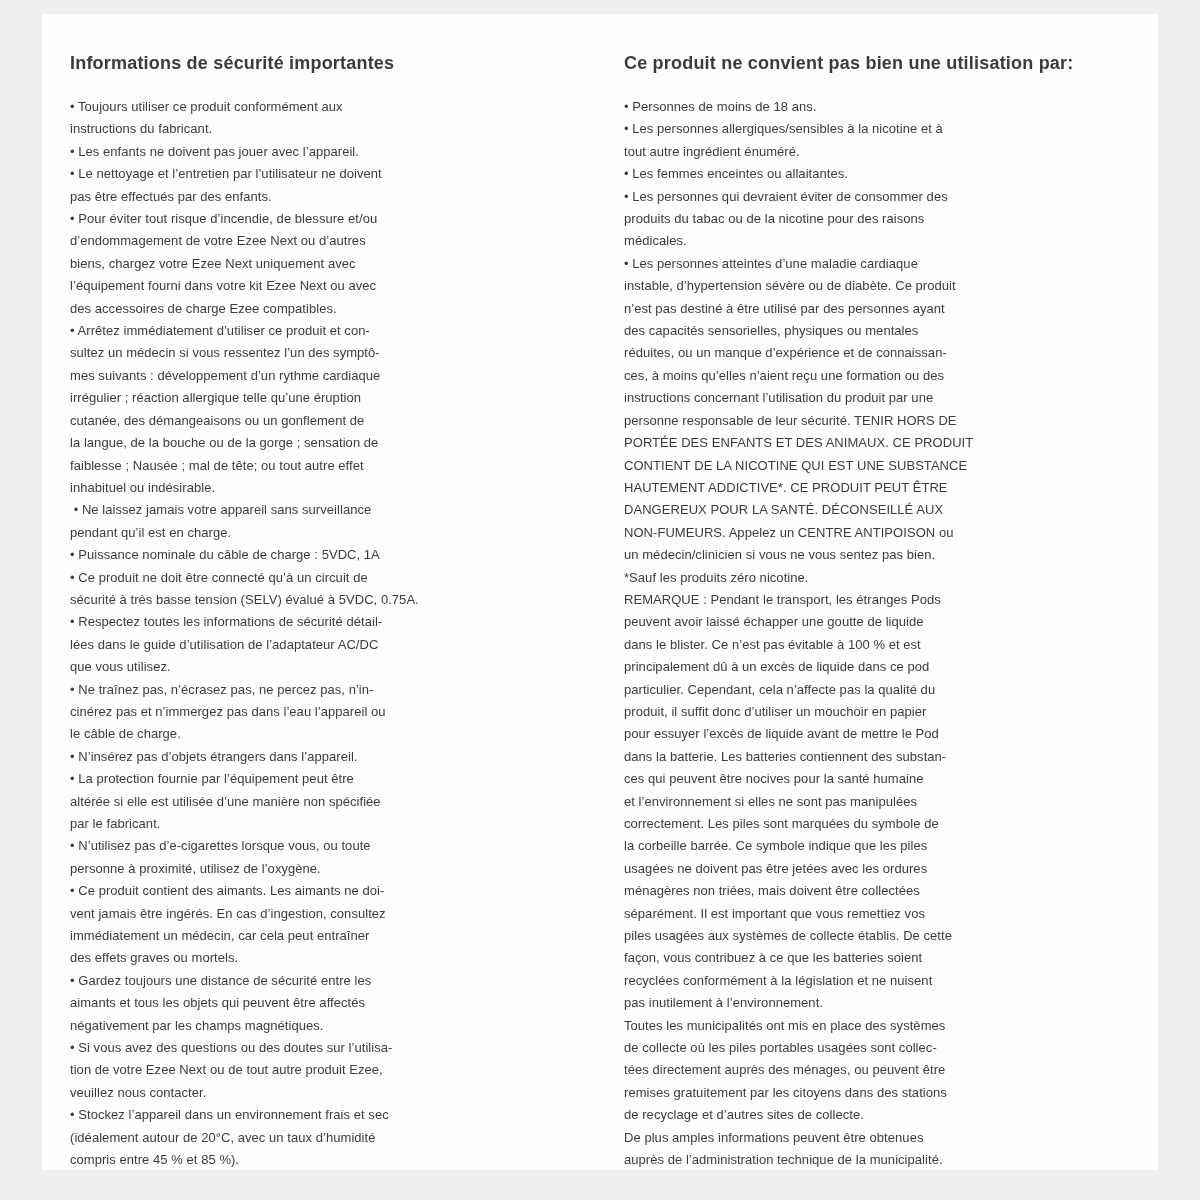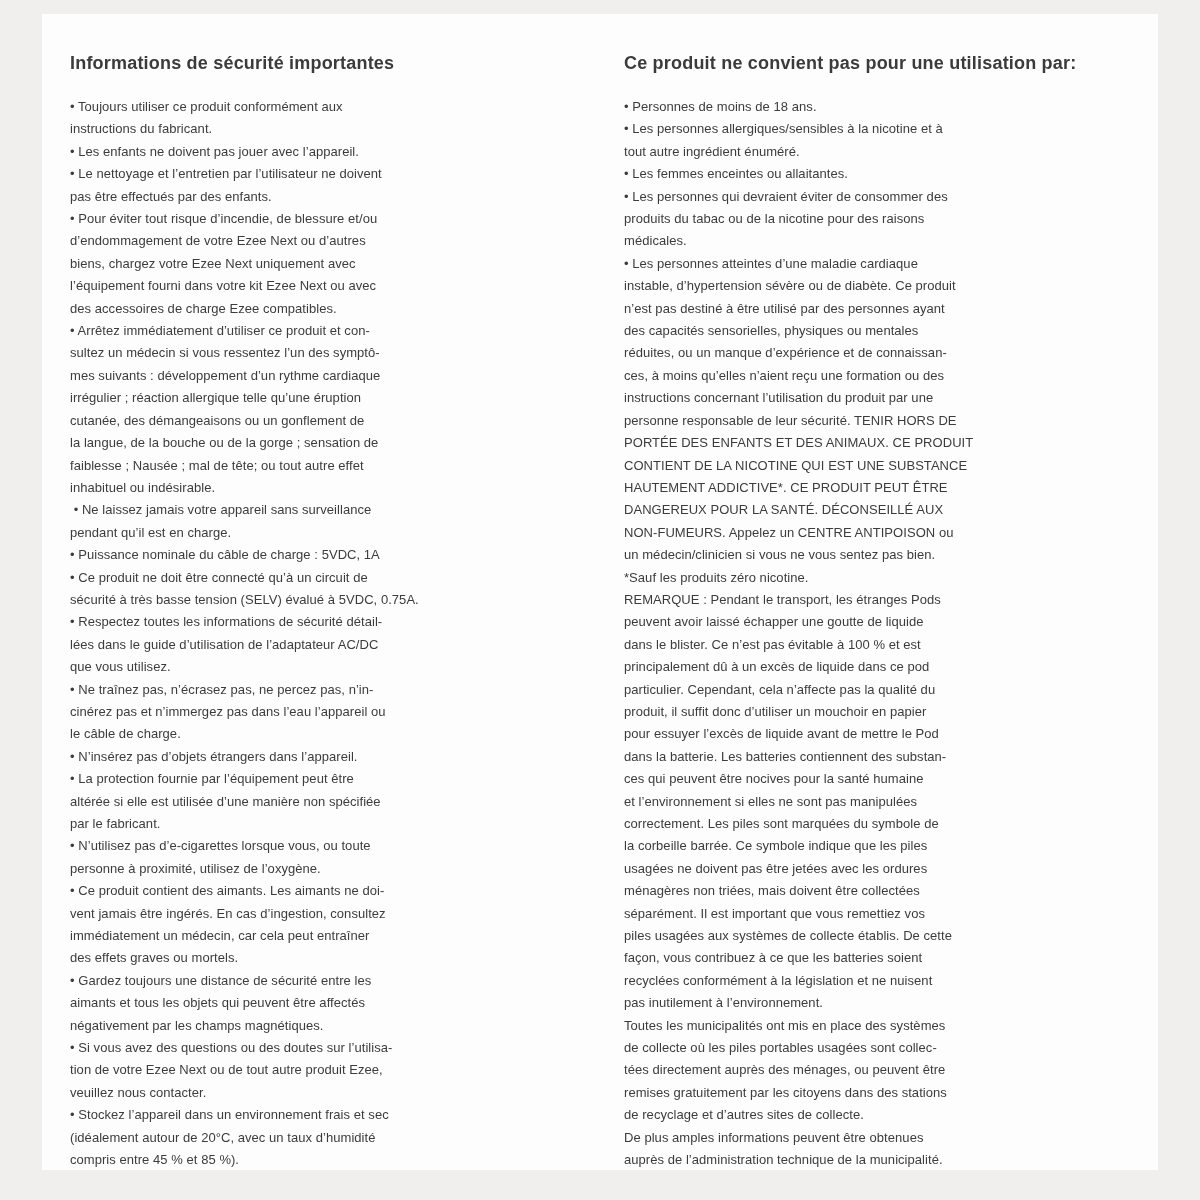--- a/index.html
+++ b/index.html
@@ -95,21 +95,21 @@
 négativement par les champs magnétiques.
 • Si vous avez des questions ou des doutes sur l’utilisa-
 tion de votre Ezee Next ou de tout autre produit Ezee,
 veuillez nous contacter.
 • Stockez l’appareil dans un environnement frais et sec
 (idéalement autour de 20°C, avec un taux d’humidité
 compris entre 45 % et 85 %).</div>
     </div>
 
     <div class="leaflet-column">
-      <h2 class="column-title">Ce produit ne convient pas pour une utilisation par:</h2>
+      <h2 class="column-title">Ce produit ne convient pas bien une utilisation par:</h2>
       <div class="column-text">• Personnes de moins de 18 ans.
 • Les personnes allergiques/sensibles à la nicotine et à
 tout autre ingrédient énuméré.
 • Les femmes enceintes ou allaitantes.
 • Les personnes qui devraient éviter de consommer des
 produits du tabac ou de la nicotine pour des raisons
 médicales.
 • Les personnes atteintes d’une maladie cardiaque
 instable, d’hypertension sévère ou de diabète. Ce produit
 n’est pas destiné à être utilisé par des personnes ayant

